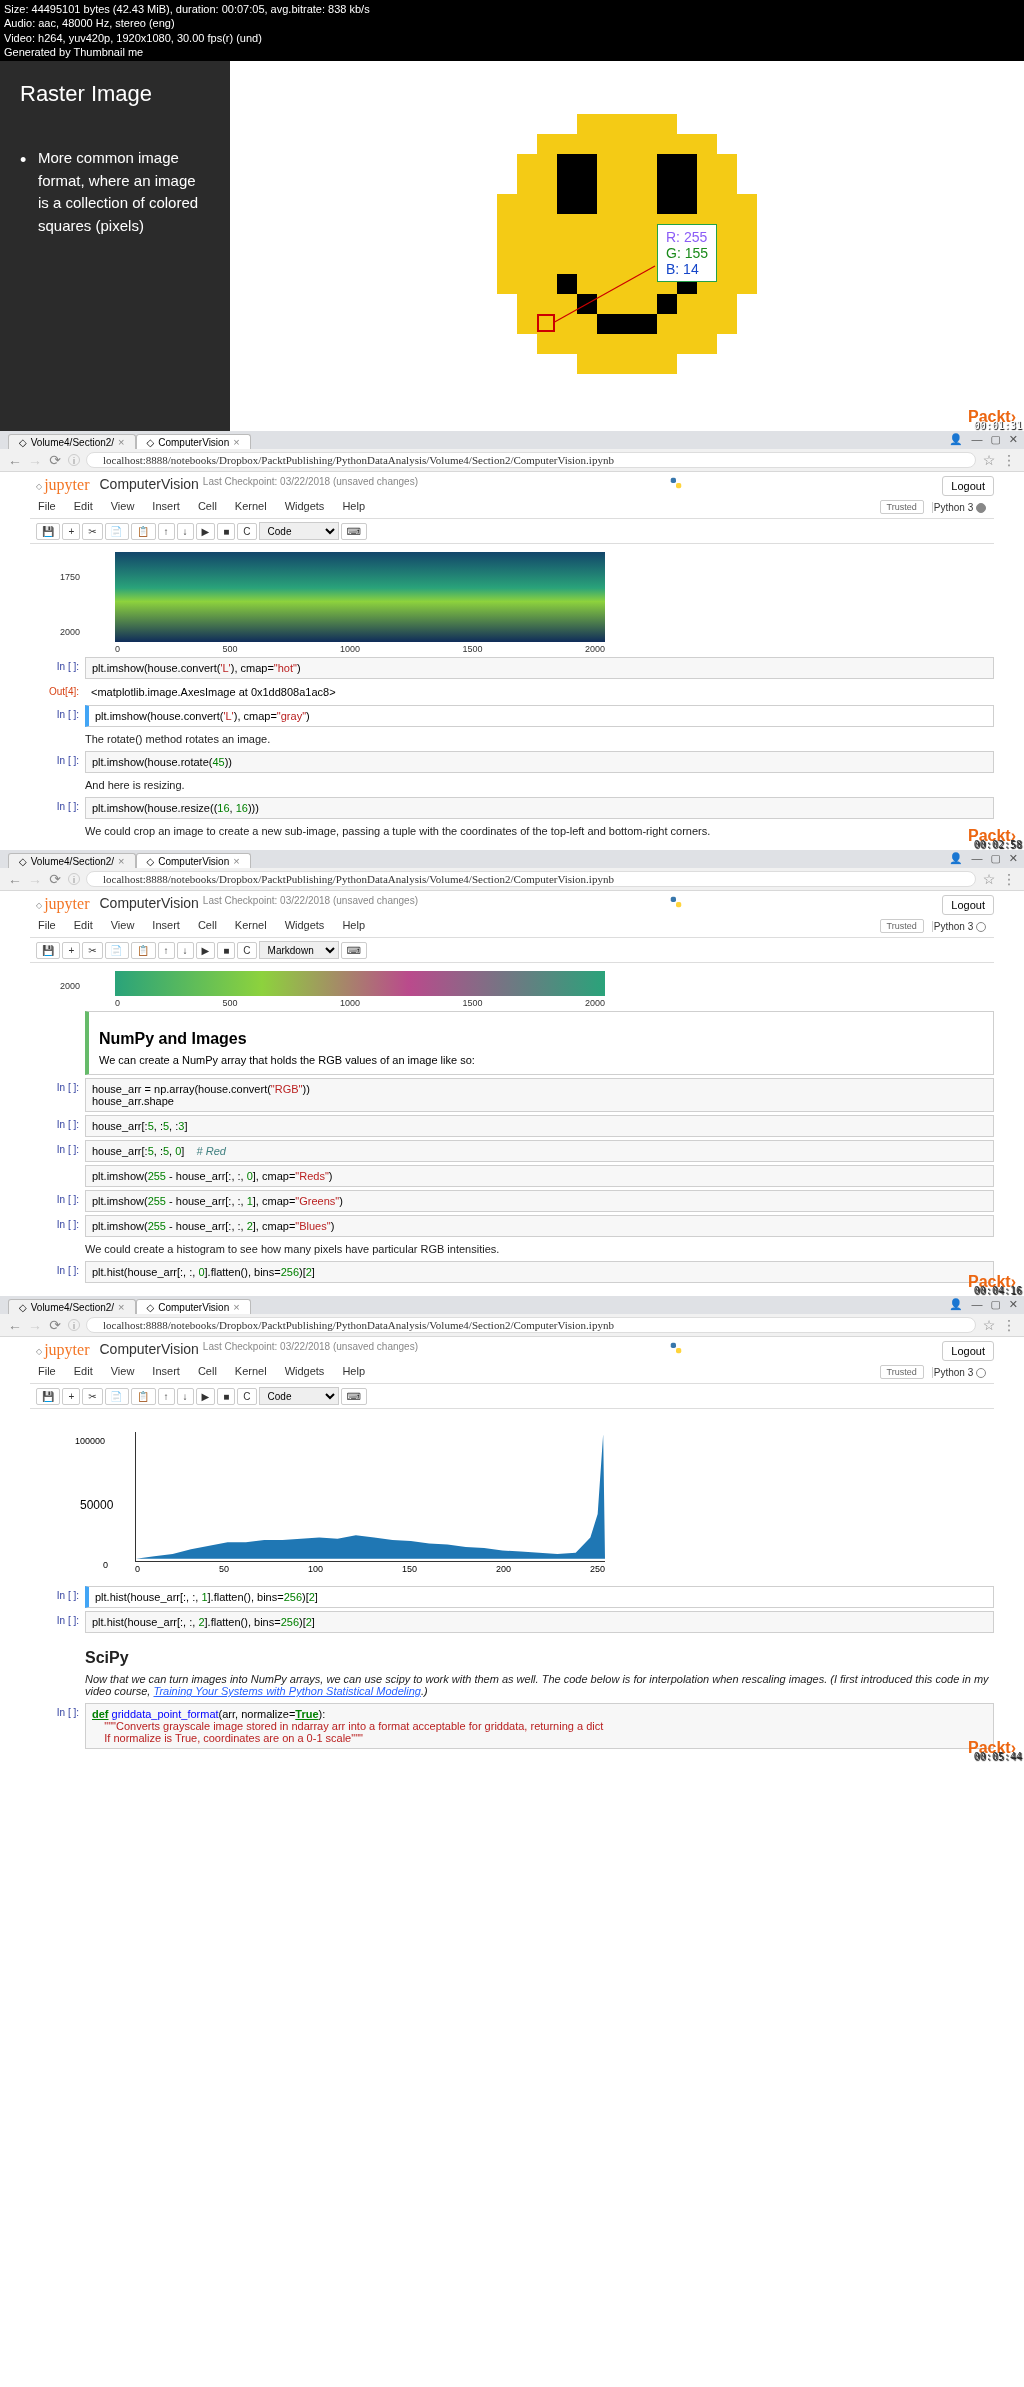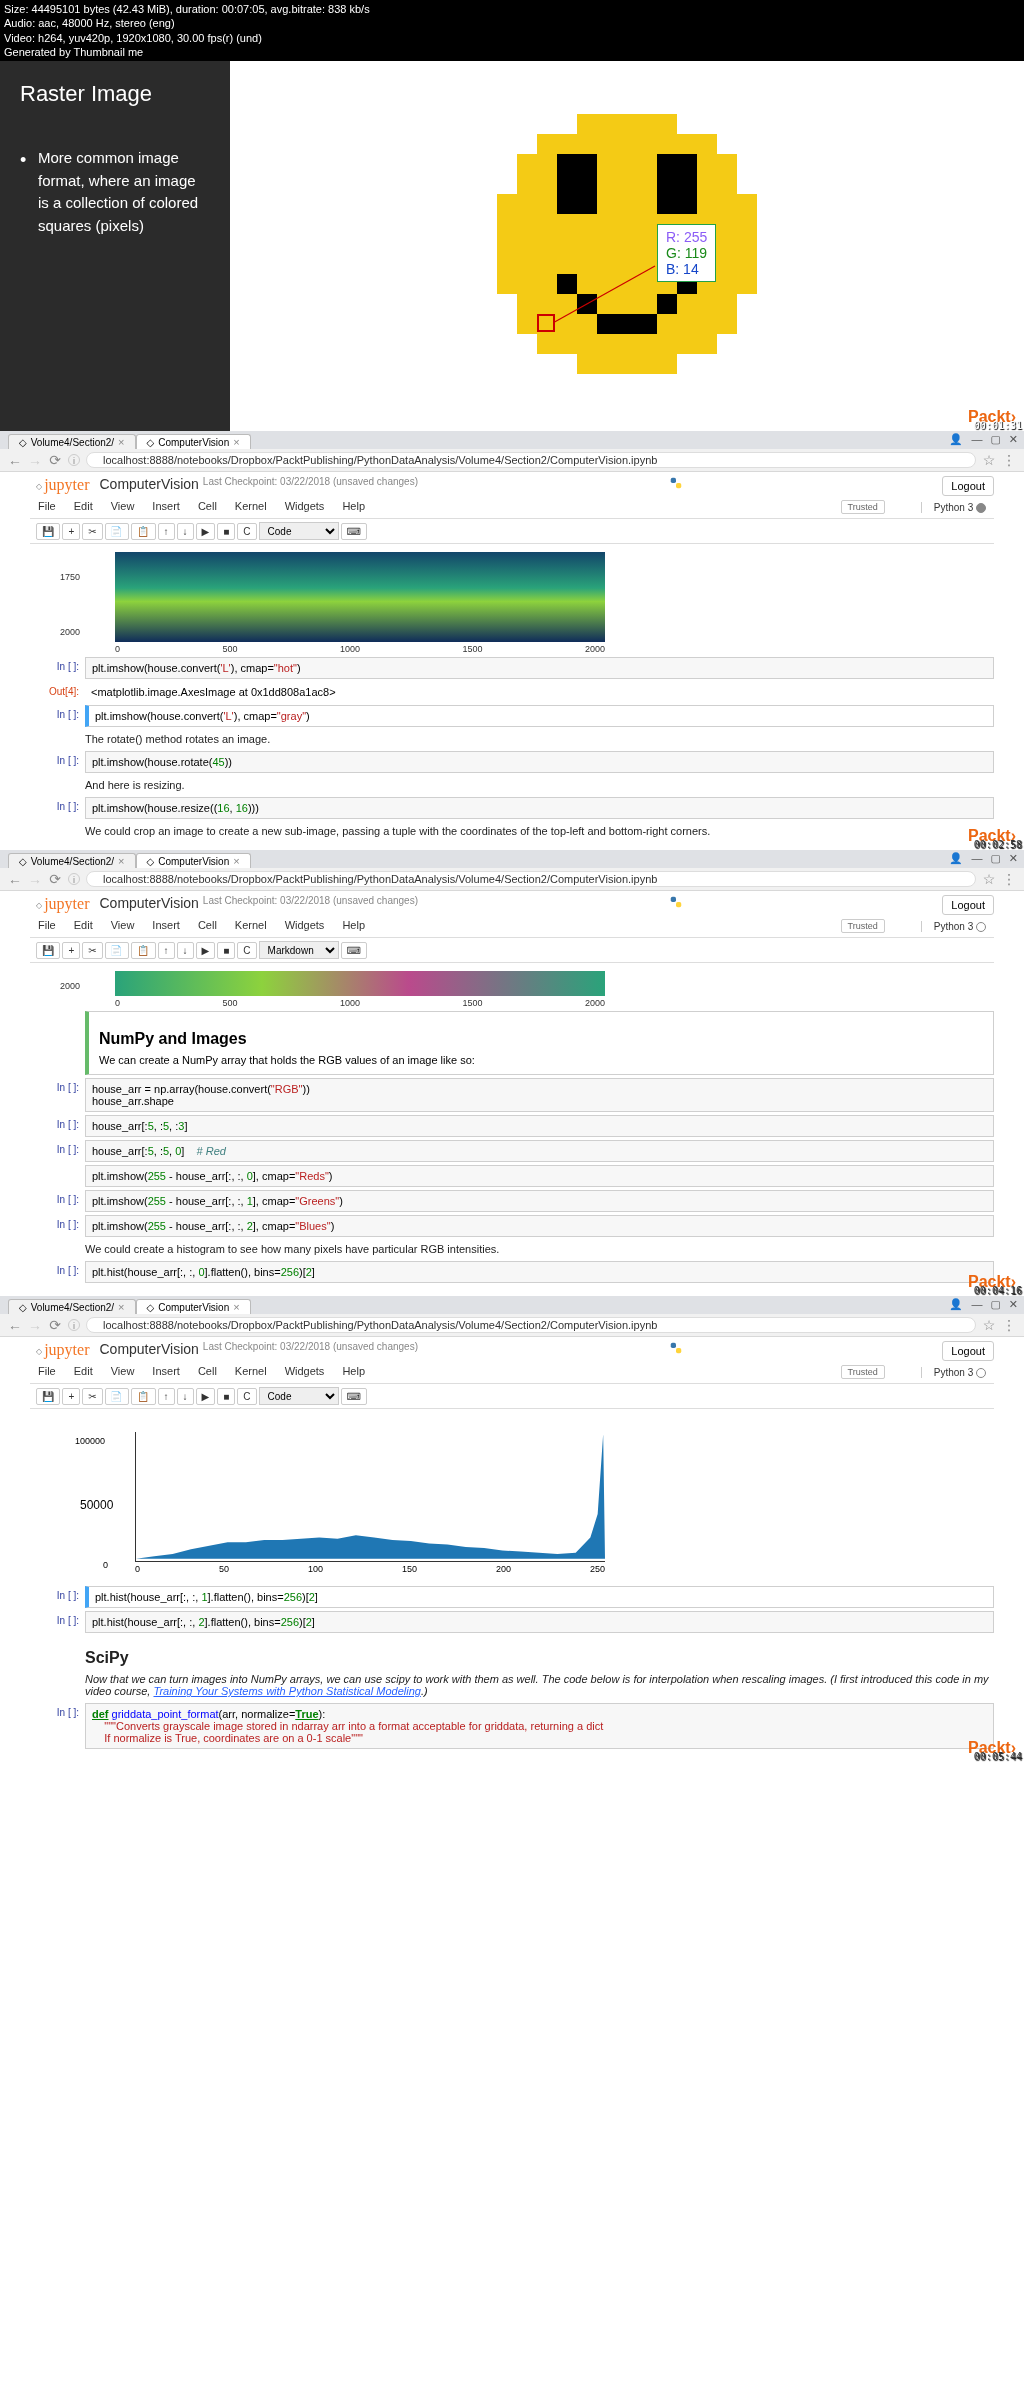--- a/index.html
+++ b/index.html
@@ -21,35 +21,35 @@
 .rgb-r { color:#8b5cf6; }
 .rgb-g { color:#1a8a1a; }
 .rgb-b { color:#1546c9; }
 .pointer-sq { position:absolute; width:18px; height:18px; border:2px solid #c00; background:#f4cb15; }
 .tabstrip { height:18px; background:#dfe1e5; display:flex; align-items:flex-end; padding-left:8px; gap:0; font-size:10px; }
 .tab { padding:2px 10px; border:1px solid #bbb; border-bottom:none; background:#f1f1f1; display:flex; align-items:center; gap:4px; height:15px; border-radius:3px 3px 0 0; }
 .tab.active { background:#fff; }
 .tab-close { color:#888; font-size:11px; }
 .addr { display:flex; align-items:center; padding:3px 8px; gap:6px; background:#f1f1f1; border-bottom:1px solid #d8d8d8; }
 .nav-btn { color:#888; font-size:14px; width:14px; text-align:center; }
-.addrbar { flex:1; background:#fff; border:1px solid #ddd; border-radius:8px; padding:1px 16px; font-size:11px; color:#333; }
+.addrbar { flex:1; background:#fff; border:1px solid #ddd; border-radius:8px; padding:1px 16px; font-size:11px; color:#333;font-family:Liberation Serif, serif; }
 
 
 .jup-wrap { background:#fff; padding:0 30px; position:relative; font-size:12px; }
 .jup-top { display:flex; padding:4px 0 0 0; }
 .jup-logo { font-family: 'Helvetica Neue'; color:#f37626; font-size:16px; padding:0 6px; }
 .jup-logo::before { content:"◇ "; color:#888; font-size:8px; vertical-align:middle;}
 .jup-title { font-size:14px; color:#333; margin-left:4px; }
 .jup-ckpt { font-size:10px; color:#888; margin-left:4px; }
 .logout-btn { margin-left:auto; border:1px solid #ccc; padding:3px 8px; font-size:11px; border-radius:3px; background:#fff; }
 .py-logo { width:14px; height:14px; margin-left:auto; margin-right:8px; }
 .jup-menu { display:flex; gap:18px; padding:4px 8px; font-size:11px; color:#333; border-bottom:1px solid #ddd; }
 .jup-menu-right { margin-left:auto; display:flex; gap:8px; align-items:center; font-size:10px; color:#666; }
 .trusted { border:1px solid #ccc; padding:1px 6px; font-size:9px; border-radius:2px; color:#666; }
-.kernel { font-size:10px; color:#333; padding-left:12px; border-left:1px solid #ccc;margin-left:28px; }
+.kernel { font-size:10px; color:#333; padding-left:1px; border-left:1px solid #ccc; }
 .kernel-dot { width:10px; height:10px; border:1px solid #888; border-radius:50%; display:inline-block; vertical-align:middle; }
 .kernel-dot.busy { background:#888; }
 .toolbar { display:flex; gap:2px; padding:3px 6px; align-items:center; border-bottom:1px solid #ddd; }
 .tb-btn { border:1px solid #ccc; padding:2px 5px; font-size:10px; min-width:16px; text-align:center; background:#fff; border-radius:2px; color:#333; }
 .tb-sel { border:1px solid #ccc; font-size:10px; padding:1px 4px; width:80px; height:18px; }
 
 
 .nb { padding:8px 0 10px 0; background:#fff; position:relative; }
 .cell { display:flex; margin:3px 30px; font-family:monospace; font-size:11px; }
 .prompt { width:55px; text-align:right; color:#303f9f; padding:4px 6px 4px 0; font-size:10px; flex-shrink:0; }
@@ -107,21 +107,21 @@
         <rect x="3" y="2" width="2" height="3" fill="#000"></rect>
         <rect x="8" y="2" width="2" height="3" fill="#000"></rect>
         <rect x="3" y="8" width="1" height="1" fill="#000"></rect>
         <rect x="9" y="8" width="1" height="1" fill="#000"></rect>
         <rect x="4" y="9" width="1" height="1" fill="#000"></rect>
         <rect x="8" y="9" width="1" height="1" fill="#000"></rect>
         <rect x="5" y="10" width="3" height="1" fill="#000"></rect>
       </svg>
       <div class="rgb-box" style="top:110px; left:160px;">
         <div class="rgb-r">R: 255</div>
-        <div class="rgb-g">G: 119</div>
+        <div class="rgb-g">G: 155</div>
         <div class="rgb-b">B:  14</div>
       </div>
       <svg style="position:absolute; top:150px; left:48px;" width="120" height="70">
         <line x1="6" y1="60" x2="110" y2="2" stroke="#c00" stroke-width="1.2"></line>
       </svg>
       <div class="pointer-sq" style="top:200px; left:40px;"></div>
     </div>
   </div>
   <div class="packt-logo"><span>Packt</span><span class="packt-bracket">›</span></div>
   <div class="timestamp">00:01:31</div>

